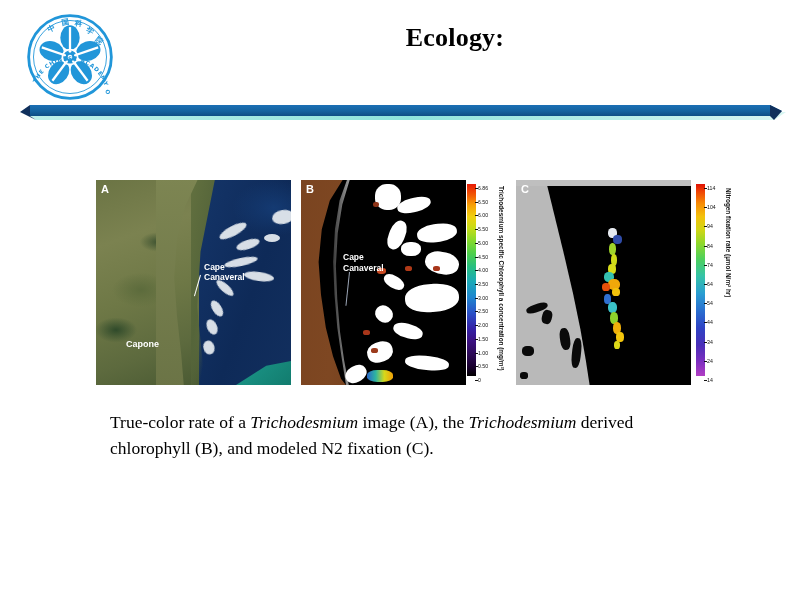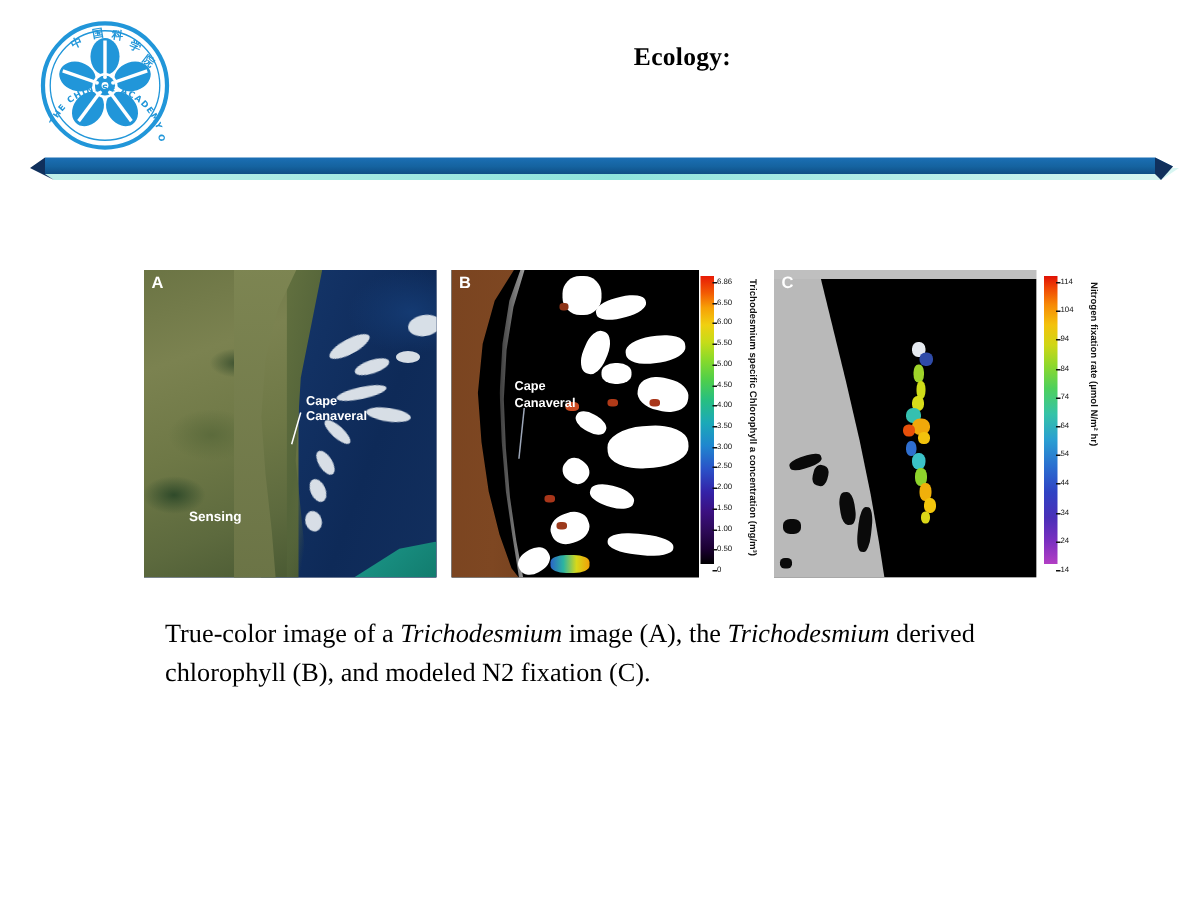--- a/index.html
+++ b/index.html
@@ -16,21 +16,21 @@
   .logo-wrap{position:absolute;left:26px;top:13px;width:88px;height:88px;}
   .logo-wrap svg{display:block;width:88px;height:88px;}
 
   
   .title-block{
     position:absolute;left:110px;top:22px;width:690px;
     text-align:center;
     font-family:"Liberation Serif", serif;
     font-weight:bold;color:#000;
   }
-  .title-line1{font-size:17px;line-height:31px;letter-spacing:.2px;}
+  .title-line1{font-size:26px;line-height:31px;letter-spacing:.2px;}
   .title-line2{font-size:23px;line-height:30px;letter-spacing:-.1px;}
 
   
   .divider{position:absolute;left:14px;top:103px;width:772px;height:17px;}
   .divider svg{display:block;}
 
   
   .figure{position:absolute;left:96px;top:180px;width:620px;height:205px;}
   .panel{position:absolute;top:0;height:205px;overflow:hidden;}
   .panel-letter{
@@ -255,21 +255,21 @@
       <div class="cloud" style="left:148px;top:92px;width:30px;height:9px;transform:rotate(8deg);"></div>
       <div class="cloud" style="left:118px;top:104px;width:22px;height:8px;transform:rotate(42deg);"></div>
       <div class="cloud" style="left:112px;top:124px;width:18px;height:9px;transform:rotate(58deg);"></div>
       <div class="cloud" style="left:108px;top:142px;width:16px;height:10px;transform:rotate(66deg);"></div>
       <div class="cloud" style="left:106px;top:162px;width:14px;height:11px;transform:rotate(74deg);"></div>
       <div class="cloud" style="left:176px;top:30px;width:22px;height:14px;transform:rotate(-10deg);"></div>
       <div class="cloud" style="left:168px;top:54px;width:16px;height:8px;"></div>
       <div class="leader"></div>
       <div class="panel-letter">A</div>
       <div class="lblCC">Cape<br>Canaveral</div>
-      <div class="lblFL">Sensing</div>
+      <div class="lblFL">Capone</div>
     </div>
 
     <div class="panel" id="panelB">
       <div class="land"></div>
       <div class="shoreglow"></div>
       <div class="cloud" style="left:74px;top:4px;width:26px;height:26px;"></div>
       <div class="cloud" style="left:96px;top:18px;width:34px;height:14px;transform:rotate(-14deg);"></div>
       <div class="cloud" style="left:88px;top:40px;width:16px;height:30px;transform:rotate(22deg);"></div>
       <div class="cloud" style="left:116px;top:44px;width:40px;height:18px;transform:rotate(-8deg);"></div>
       <div class="cloud" style="left:100px;top:62px;width:20px;height:14px;"></div>
@@ -355,16 +355,16 @@
           <div class="ctick" style="top: 138.4px;">44</div>
           <div class="ctick" style="top: 157.6px;">34</div>
           <div class="ctick" style="top: 176.8px;">24</div>
           <div class="ctick" style="top: 196px;">14</div>
         </div>
       <div class="cbar-title">Nitrogen fixation rate (µmol N/m² hr)</div>
     </div>
 
   </div>
 
-  <div class="caption"><span>True-color image of a </span><i>Trichodesmium</i><span> image (A), the </span><i>Trichodesmium</i><span> derived chlorophyll (B), and modeled N2 fixation (C).</span></div>
+  <div class="caption"><span>True-color rate of a </span><i>Trichodesmium</i><span> image (A), the </span><i>Trichodesmium</i><span> derived chlorophyll (B), and modeled N2 fixation (C).</span></div>
 
 
 </div>
 
 </body></html>

